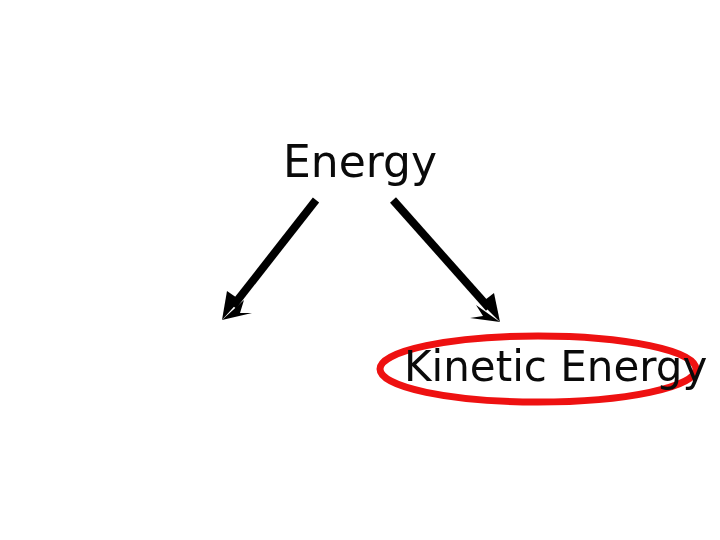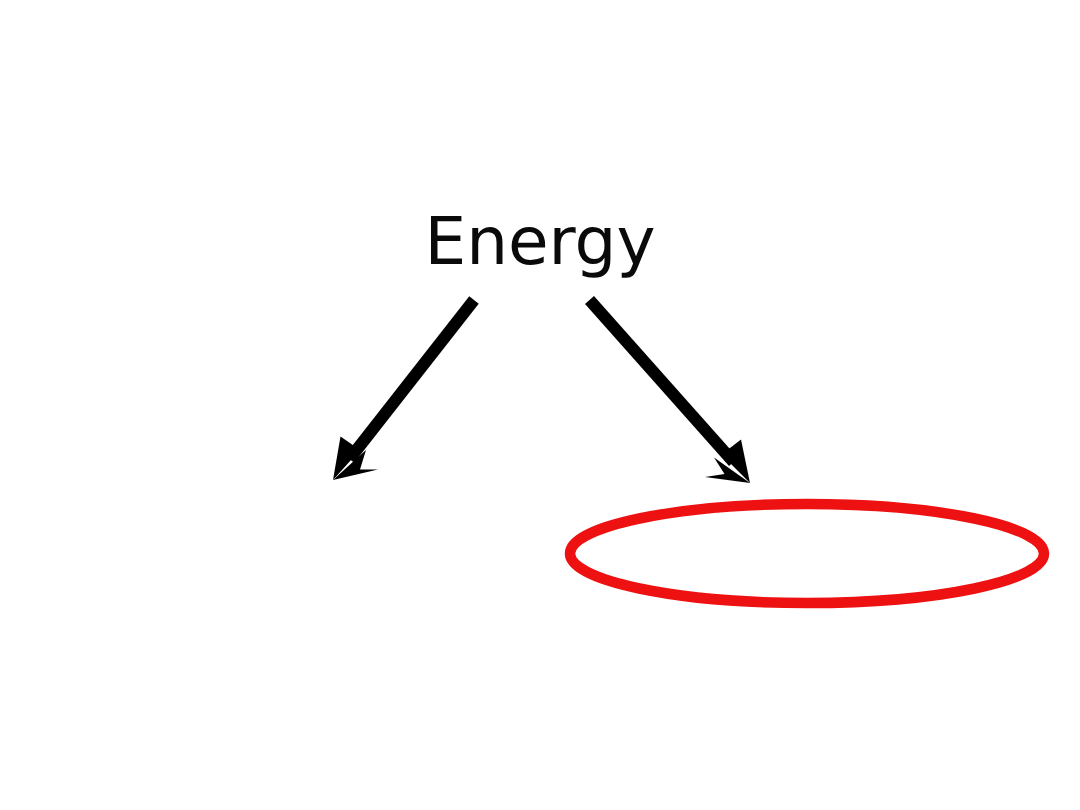--- a/index.html
+++ b/index.html
@@ -73,14 +73,15 @@
       <polygon points="500,322 476,305 483,316 470,318" fill="#000000"></polygon>
       <polygon points="500,322 494,293 481,303" fill="#000000"></polygon>
     </g>
 
     <ellipse cx="538" cy="369" rx="158" ry="33" fill="none" stroke="#EE1111" stroke-width="7"></ellipse>
   </svg>
 
   <div class="node-label" id="root-node-label">Energy</div>
 
 
+  <div class="node-label" id="kinetic-node-label">Kinetic Energy</div>
 
 </div>
 
 </body></html>

